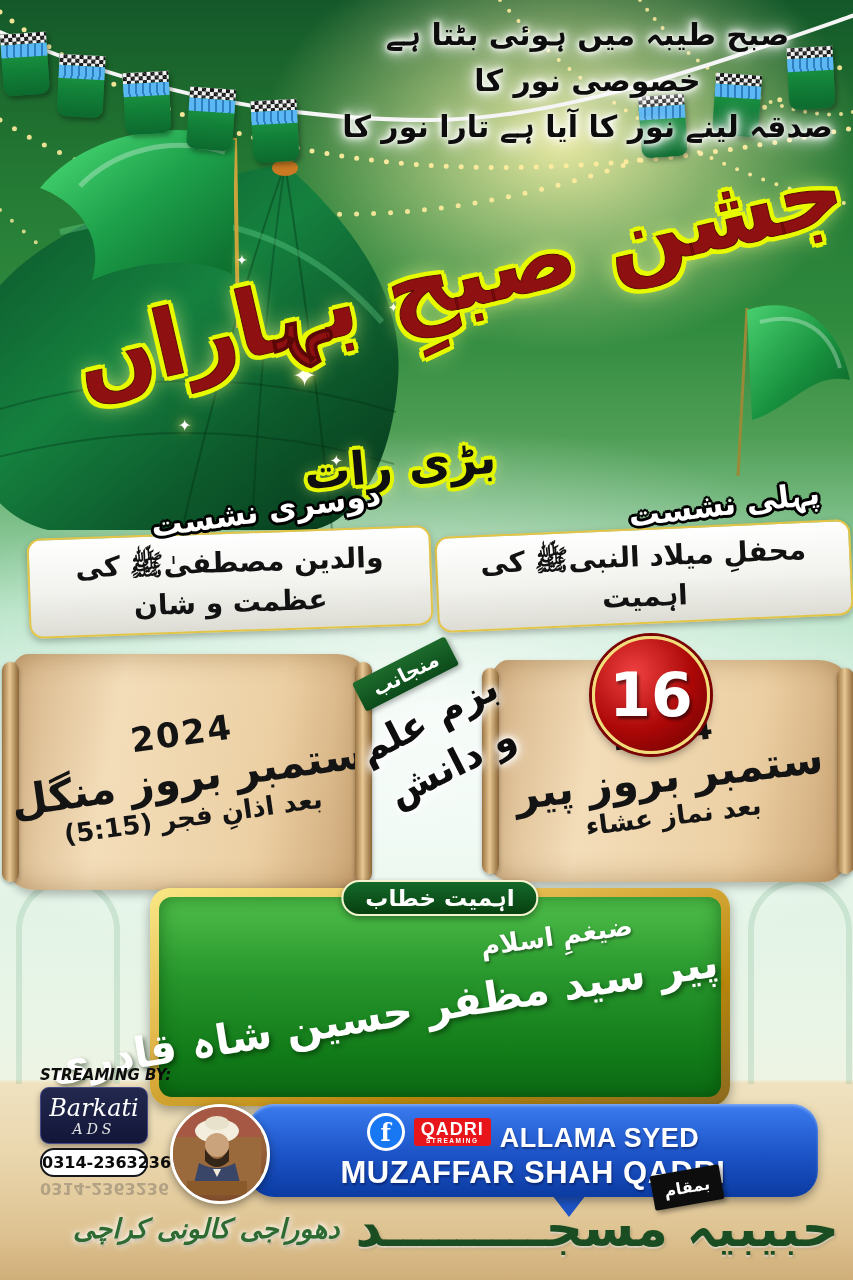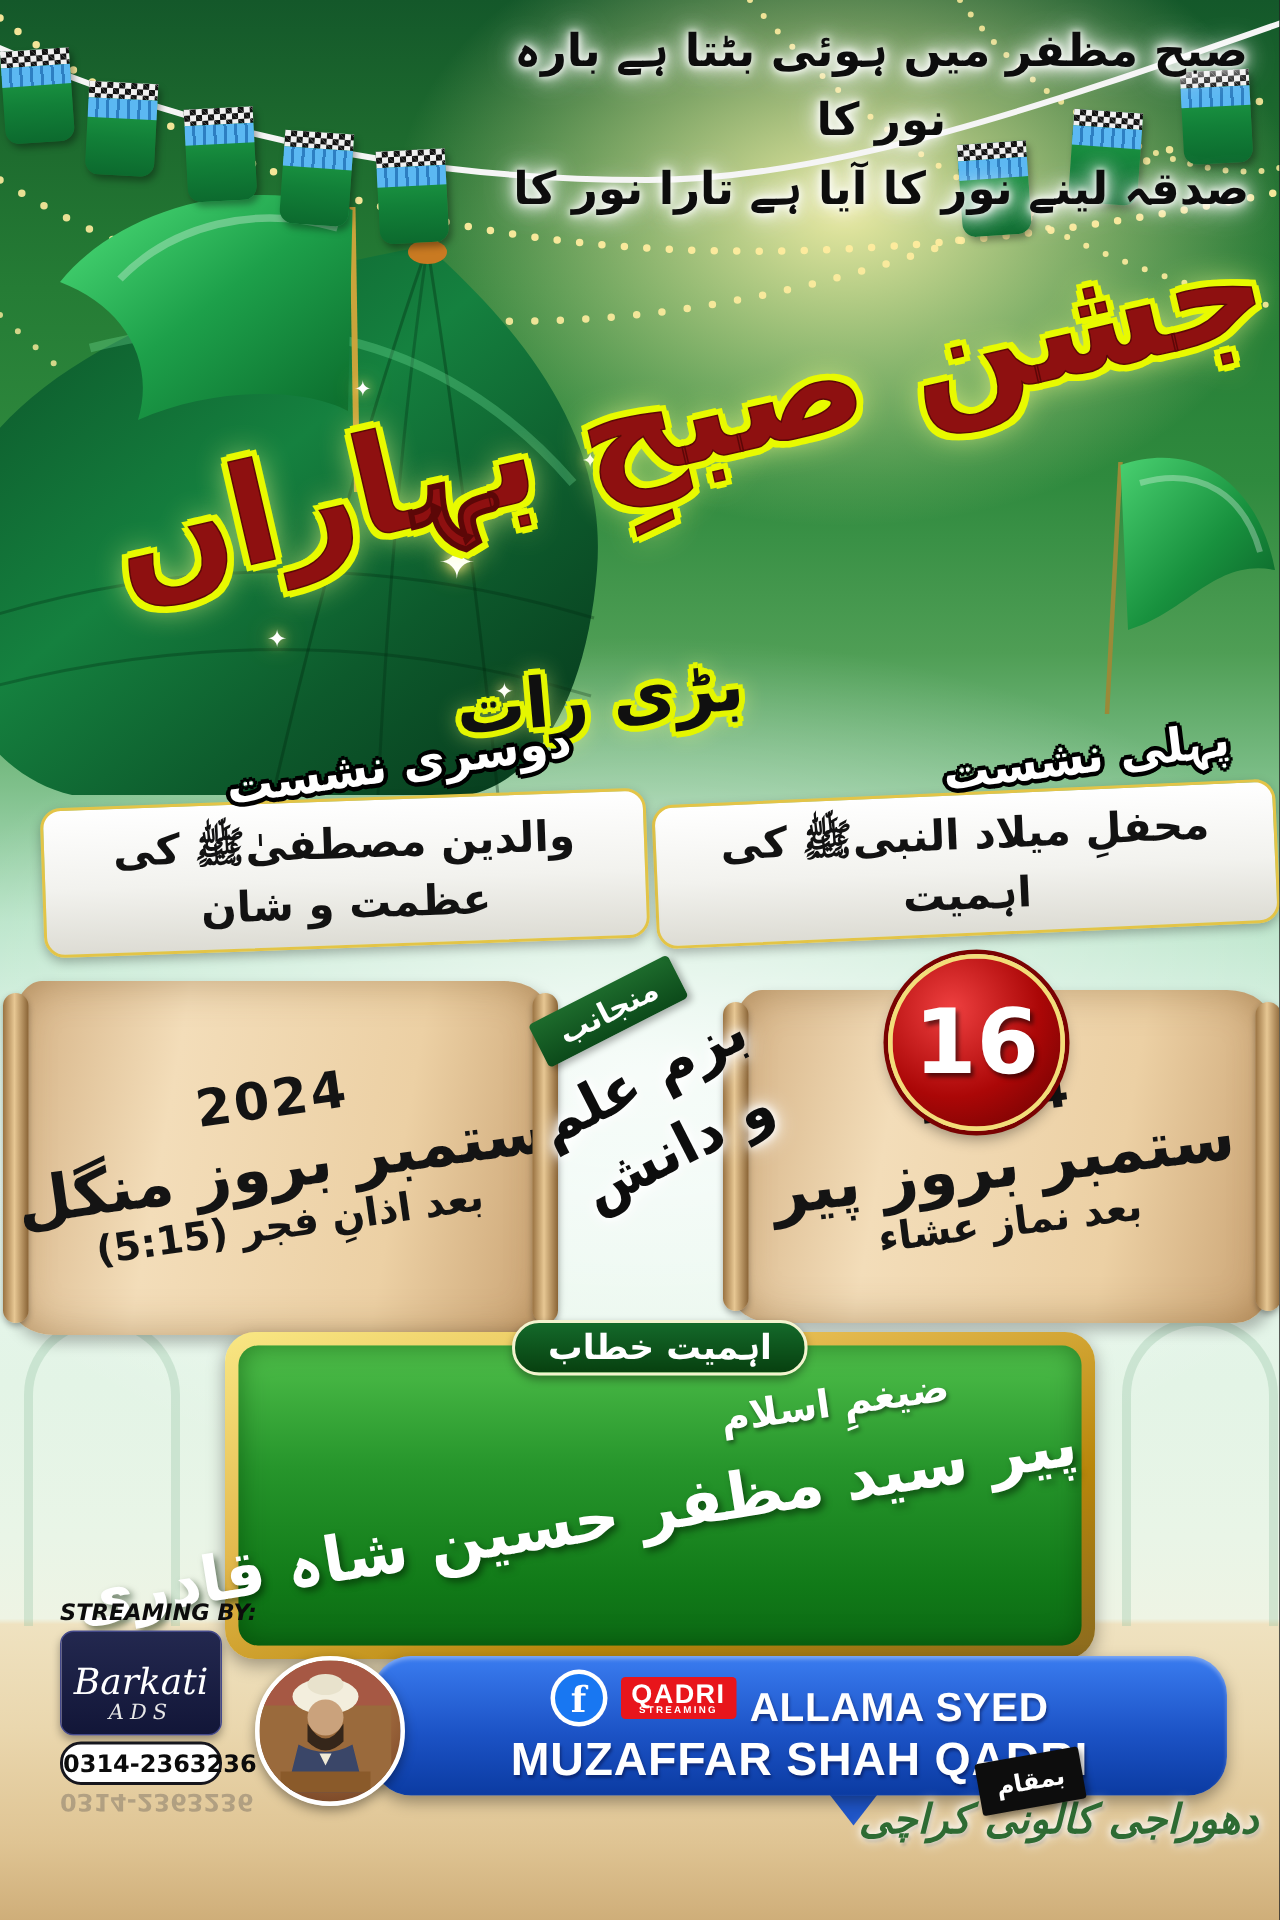--- a/index.html
+++ b/index.html
@@ -93,21 +93,21 @@
     white-space:nowrap;box-shadow:0 3px 6px rgba(0,0,0,.35);z-index:2;}
   .banner-honorific{position:absolute;top:24px;right:88px;transform:rotate(-8deg);direction:rtl;
     color:#fff;font-size:26px;font-weight:bold;text-shadow:1px 2px 3px rgba(0,0,0,.45);}
   .banner-name{position:absolute;left:0;right:0;top:84px;transform:rotate(-9deg);direction:rtl;
     text-align:center;color:#fff;font-size:42px;font-weight:bold;white-space:nowrap;
     text-shadow:2px 3px 5px rgba(0,30,0,.55);}
   
   .designer{left:40px;top:1066px;width:108px;z-index:6;text-align:center;}
   .designer-label{font-size:15px;font-weight:bold;font-style:italic;color:#0c0c0c;white-space:nowrap;}
   .designer-box{margin-top:3px;background:linear-gradient(180deg,#23284f,#121638);border:1px solid #44498a;
-    border-radius:9px;padding:20px 2px 6px;box-shadow:0 3px 6px rgba(0,0,0,.35);}
+    border-radius:9px;padding:7px 2px 6px;box-shadow:0 3px 6px rgba(0,0,0,.35);}
   .designer-brand{font-family:"DejaVu Serif",serif;font-style:italic;font-size:24px;color:#fff;line-height:26px;}
   .designer-brand-sub{font-family:"DejaVu Serif",serif;font-style:italic;font-size:14px;color:#e8e8e8;letter-spacing:4px;}
   .designer-phone{margin-top:4px;background:#fff;border:2px solid #16161d;border-radius:14px;
     font-size:16px;font-weight:bold;color:#0b0b0b;padding:3px 0;white-space:nowrap;}
   .designer-phone-reflection{margin-top:2px;font-size:16px;font-weight:bold;color:#33333d;opacity:.28;
     transform:scaleY(-1);white-space:nowrap;}
   
   .bluebar{left:248px;top:1104px;width:570px;height:93px;z-index:5;border-radius:26px;
     background:linear-gradient(180deg,#3a7cf0,#1c53c6 55%,#0b3ba2);
     box-shadow:0 4px 10px rgba(0,0,0,.35), inset 0 2px 3px rgba(255,255,255,.35);
@@ -221,21 +221,21 @@
   <span class="sparkle" style="left:292px;top:358px;font-size:30px;">✦</span>
   <span class="sparkle" style="left:178px;top:416px;font-size:16px;">✦</span>
   <span class="sparkle" style="left:388px;top:300px;font-size:13px;">✦</span>
   <span class="sparkle" style="left:236px;top:252px;font-size:14px;">✦</span>
   <span class="sparkle" style="left:330px;top:452px;font-size:15px;">✦</span>
 
   <div class="arch" style="left:16px;top:878px;"></div>
   <div class="arch" style="left:748px;top:878px;"></div>
 
   <div class="abs poetry">
-    <div>صبح مظفر میں ہوئی بٹتا ہے بارہ نور کا</div>
+    <div>صبح طیبہ میں ہوئی بٹتا ہے خصوصی نور کا</div>
     <div>صدقہ لینے نور کا آیا ہے تارا نور کا</div>
   </div>
 
   <div class="abs title">جشن صبحِ بہاراں</div>
   <div class="abs subtitle">بڑی رات</div>
 
   <div class="abs session-label" style="left:628px;top:486px;transform:rotate(-7deg);">پہلی نشست</div>
   <div class="abs session-bar" style="left:436px;top:528px;width:412px;height:92px;transform:rotate(-2.5deg);">
     <span>محفلِ میلاد النبیﷺ کی اہمیت</span>
   </div>
@@ -311,16 +311,17 @@
       <circle cx="44" cy="38" r="12" fill="#caa27c"></circle>
       <path d="M32,42 Q44,62 56,42 L56,54 Q44,66 32,54 Z" fill="#35261a"></path>
       <path d="M18,88 L26,56 Q44,66 62,56 L70,88 Z" fill="#3a4668"></path>
       <path d="M40,62 L44,70 L48,62 Z" fill="#f0ead6"></path>
       <rect x="14" y="74" width="60" height="14" fill="#8a5a2a"></rect>
     </svg>
   </div>
 
   <div class="abs venue-badge">بمقام</div>
   <div class="abs venue-line">
+    <span class="venue-masjid">حبیبیہ مسجـــــــــد</span>
     <span class="venue-address">دھوراجی کالونی کراچی</span>
   </div>
 
 </div>
 
 </body></html>

